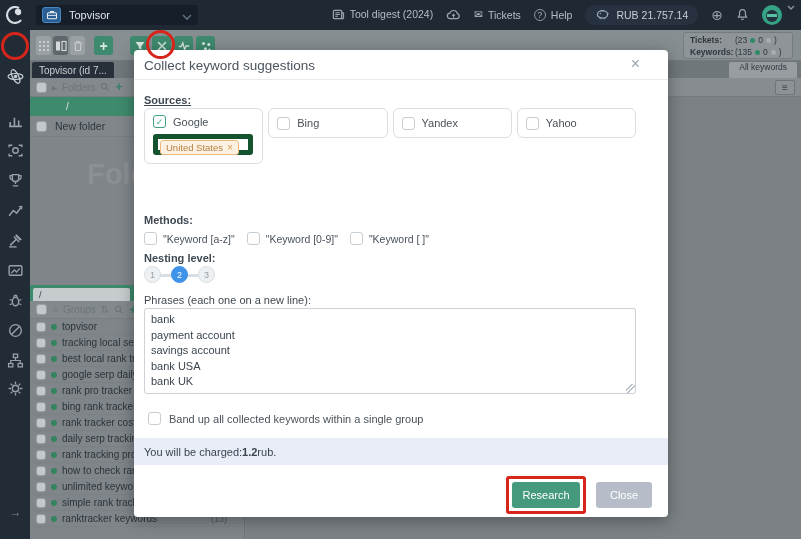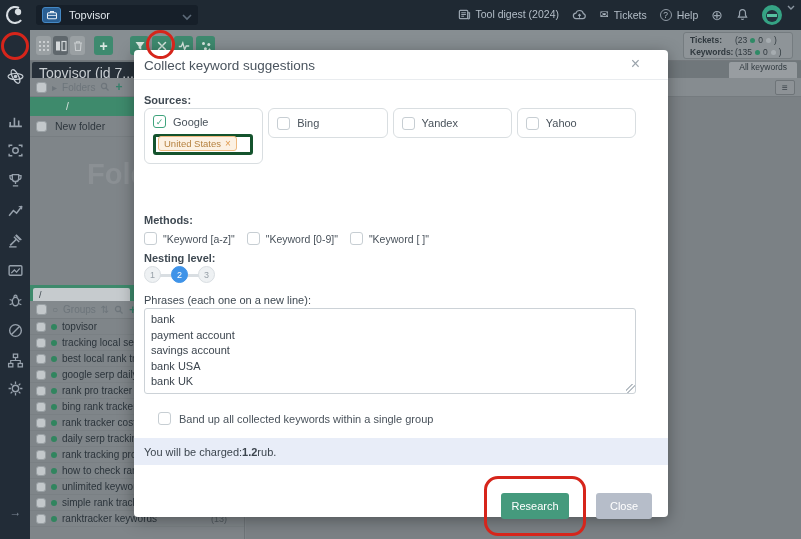--- a/index.html
+++ b/index.html
@@ -50,21 +50,21 @@
   .stats-row .lbl{width:42px;font-weight:bold;}
   .dot{width:5px;height:5px;border-radius:50%;display:inline-block;}
   .dot-green{background:#2f8a66;}
   .dot-gray{background:#a6acb0;}
 
   
   .left-panel{position:absolute;left:30px;top:61px;width:215px;height:478px;background:#7f8589;
               border-right:1px solid #6e7478;overflow:hidden;z-index:5;}
   .tab-strip{position:absolute;left:0;top:0;width:215px;height:17px;background:#70777b;}
   .project-tab{position:absolute;left:2px;top:1px;height:16px;background:#273039;color:#c9ced2;
-               font-size:14px;padding:3px 7px;border-radius:2px 2px 0 0;white-space:nowrap;}
+               font-size:10px;padding:3px 7px;border-radius:2px 2px 0 0;white-space:nowrap;}
   .folders-row{position:absolute;left:0;top:17px;width:215px;height:19px;background:#83898d;
                display:flex;align-items:center;padding:0 6px;gap:5px;font-size:10px;color:#6d757b;
                border-bottom:1px solid #777d81;}
   .dcheck{width:11px;height:11px;border:1px solid #99a0a4;border-radius:3px;background:#c3c8cb;flex:none;}
   .root-row{position:absolute;left:0;top:36px;width:215px;height:19px;background:#3e8a6c;color:#d9e3de;
             font-size:10px;display:flex;align-items:center;padding-left:36px;}
   .newfolder-row{position:absolute;left:0;top:55px;width:215px;height:21px;background:#80868a;
                  display:flex;align-items:center;gap:8px;padding:0 6px;font-size:10.5px;color:#2e373e;
                  border-bottom:1px solid #787e82;}
   .watermark{position:absolute;left:57px;top:97px;font-size:29px;font-weight:bold;color:#8b9094;}
@@ -105,51 +105,51 @@
   .m-close{position:absolute;right:28px;top:5px;font-size:16px;color:#9aa3ab;cursor:pointer;}
   .m-label{position:absolute;left:10px;font-weight:bold;font-size:11px;color:#3f4952;}
   .cards-row{position:absolute;left:10px;width:492px;display:flex;gap:5px;align-items:flex-start;}
   .src-card{flex:1;border:1px solid #d9dee1;border-radius:6px;height:30px;padding:6px 8px;
             display:flex;align-items:center;gap:7px;background:#fff;}
   .src-card.tall{height:56px;flex-direction:column;align-items:stretch;gap:6px;padding:6px 8px;}
   .src-top{display:flex;align-items:center;gap:7px;}
   .mcheck{width:13px;height:13px;border:1px solid #c7ced3;border-radius:3px;background:#fff;flex:none;
           display:flex;align-items:center;justify-content:center;font-size:9px;color:transparent;}
   .mcheck.checked{border-color:#3fa47d;color:#3fa47d;font-weight:bold;}
-  .tag-input{width:100px;height:21px;border:3px solid #14532d;border-radius:3px;padding:1px 2px;
-             display:flex;align-items:flex-end;}
+  .tag-input{width:100px;height:21px;border:5px solid #14532d;border-radius:3px;padding:1px 2px;
+             display:flex;align-items:flex-start;}
   .tag{display:inline-flex;align-items:center;gap:4px;background:#fcf1e3;border:1px solid #eeb97f;
        border-radius:3px;font-size:9.5px;color:#b5813f;padding:1px 5px;height:15px;white-space:nowrap;}
   .tag .x{color:#e09a4e;font-size:10px;cursor:pointer;}
   .methods-row{position:absolute;left:10px;display:flex;gap:12px;align-items:center;font-size:10.5px;}
   .m-check-item{display:flex;align-items:center;gap:6px;}
   .slider{position:absolute;left:10px;top:216px;width:80px;height:18px;}
   .slider-line{position:absolute;left:8px;top:8px;width:56px;height:3px;background:#d9dee2;border-radius:2px;}
   .s-stop{position:absolute;top:0;width:17px;height:17px;border-radius:50%;background:#eef1f3;
           border:1px solid #d9dee2;color:#98a1a9;font-size:9px;display:flex;align-items:center;
           justify-content:center;}
   .s-stop.active{background:#3f93e8;border-color:#3f93e8;color:#fff;}
   .phrases-ta{position:absolute;left:10px;top:258px;width:492px;height:86px;border:1px solid #ccd2d7;
               border-radius:3px;resize:none;font-family:"Liberation Sans","DejaVu Sans",sans-serif;
               font-size:11px;line-height:15.5px;color:#3c454e;padding:3px 6px;outline:none;
               background:
                 linear-gradient(135deg,transparent 0 4px,#b9c0c6 4px 5px,transparent 5px 7px,#b9c0c6 7px 8px,transparent 8px) bottom right/9px 9px no-repeat;}
-  .bandup-row{position:absolute;left:24px;top:362px;display:flex;align-items:center;gap:8px;font-size:11px;}
+  .bandup-row{position:absolute;left:14px;top:362px;display:flex;align-items:center;gap:8px;font-size:11px;}
   .charge-strip{position:absolute;left:0;top:388px;width:534px;height:27px;background:#e8edf8;
                 display:flex;align-items:center;padding-left:10px;font-size:11px;color:#3c454e;}
   .m-footer{position:absolute;right:16px;top:426px;display:flex;align-items:center;gap:10px;}
   .btn{height:26px;border:none;border-radius:3px;color:#fff;font-size:11px;cursor:pointer;
        font-family:"Liberation Sans","DejaVu Sans",sans-serif;}
   .btn-research{background:#459a7d;width:68px;}
   .btn-close{background:#b6bdc9;width:56px;}
 
   
   .anno{position:absolute;border:3px solid #d6251b;z-index:70;pointer-events:none;}
   .anno-circle{border-radius:50%;}
-  .anno-rect-wrap{display:inline-block;border:3px solid #d6251b;border-radius:14px;padding:14px;}
+  .anno-rect-wrap{display:inline-block;border:3px solid #d6251b;border-radius:3px;padding:3px;}
 
   svg{overflow:visible;}
 </style>
 </head>
 <body>
 
 <div id="app">
 
   <div class="topbar">
     <div class="logo">
@@ -189,20 +189,28 @@
               <path d="M8 9.5V6M6.6 7.2L8 5.8l1.4 1.4" fill="none" stroke="#9aa5b0" stroke-width="1.1"></path>
             </svg></span>
       </span>
       <span class="tb-item">
         <span class="glyph">✉</span>
         <span>Tickets</span>
       </span>
       <span class="tb-item">
         <span class="q-circle">?</span>
         <span>Help</span>
+      </span>
+      <span class="balance-pill">
+        <span><svg viewBox="0 0 16 13" width="15" height="12">
+              <ellipse cx="8" cy="7" rx="5.5" ry="4" fill="none" stroke="#9fb0be" stroke-width="1.3"></ellipse>
+              <path d="M5.5 11v1.3M10.5 11v1.3M13.4 6h1.2M6 3.2c1.2-.6 2.8-.6 4 0" fill="none" stroke="#9fb0be" stroke-width="1.2"></path>
+              <circle cx="5.6" cy="6" r=".8" fill="#9fb0be"></circle>
+            </svg></span>
+        <span>RUB 21.757.14</span>
       </span>
       <span class="glyph" style="font-size:14px;color:#9aa5b0;">⊕</span>
       <span><svg viewBox="0 0 14 14" width="13" height="13">
             <path d="M7 1.8c-2.2 0-3.2 1.7-3.2 3.6v2.2L2.6 9.8h8.8l-1.2-2.2V5.4c0-1.9-1-3.6-3.2-3.6z" fill="none" stroke="#9aa5b0" stroke-width="1.3"></path>
             <path d="M5.8 11.6a1.3 1.3 0 0 0 2.4 0" fill="none" stroke="#9aa5b0" stroke-width="1.2"></path>
           </svg></span>
       <span class="tb-item">
         <span class="avatar"></span>
         <svg viewBox="0 0 8 5" width="8" height="5">
             <path d="M1 1l3 3 3-3" fill="none" stroke="#8a95a1" stroke-width="1.4"></path>
@@ -501,21 +509,21 @@
       <span class="burger-btn">≡</span>
     </div>
   </div>
 
   <div class="modal">
     <div class="m-header">
       <span class="m-title">Collect keyword suggestions</span>
       <span class="m-close">×</span>
     </div>
 
-    <div class="m-label" style="top:44px;">Sources:</div>
+    <div class="m-label" style="top:44px;text-decoration:underline;">Sources:</div>
 
     <div class="cards-row" style="top:58px;">
       <div class="src-card tall">
         <div class="src-top">
           <span class="mcheck checked">✓</span>
           <span>Google</span>
         </div>
         <div class="tag-input">
           <span class="tag">
             <span>United States</span>

